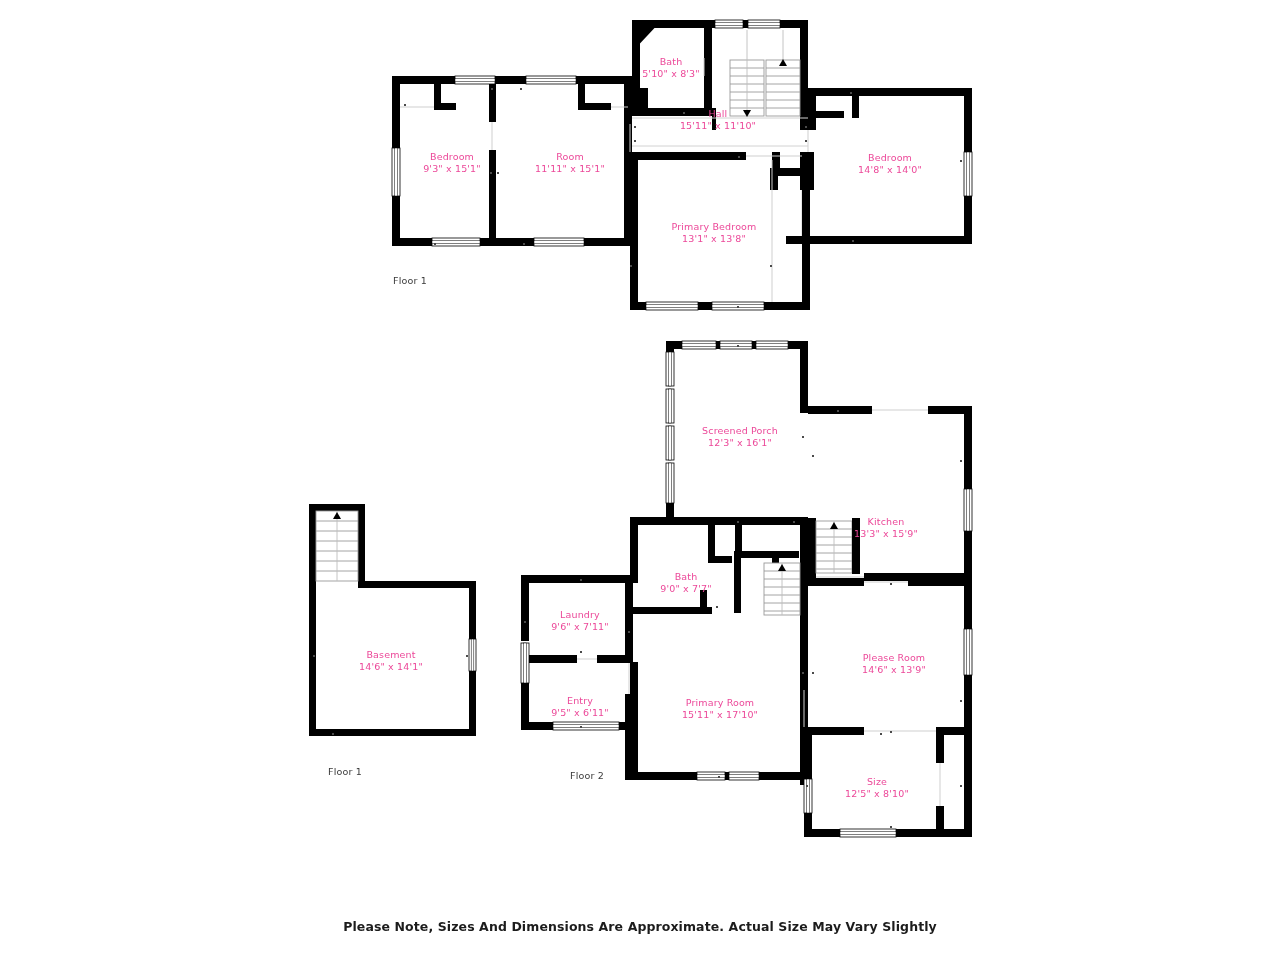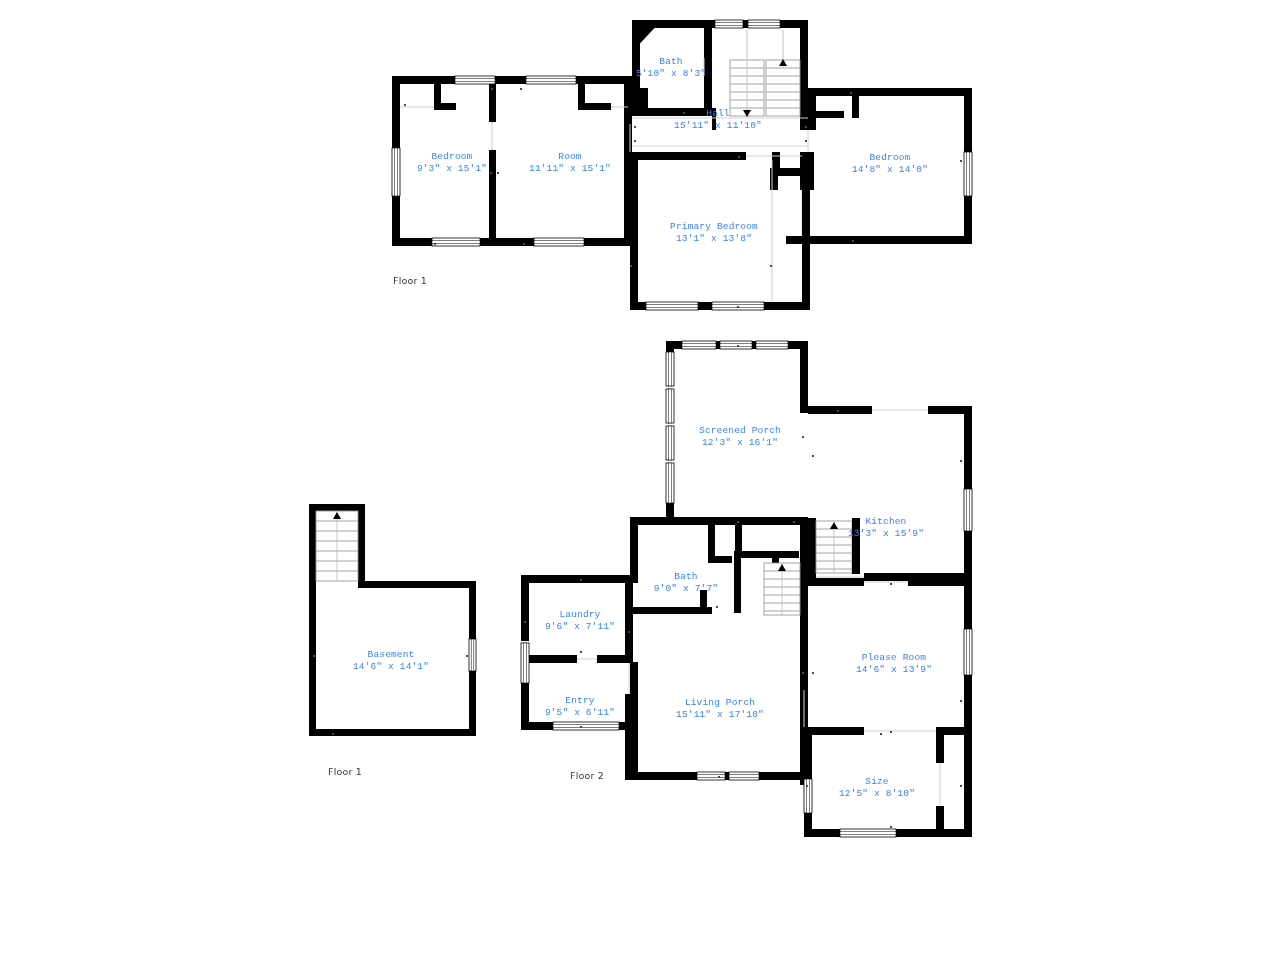--- a/index.html
+++ b/index.html
@@ -26,25 +26,24 @@
     left: 0;
     top: 0;
     width: 1280px;
     height: 960px;
   }
   
   .room-label {
     position: absolute;
     text-align: center;
     line-height: 1.22;
-    color: #3b82f6;
+    color: #ec4899;
     white-space: nowrap;
     transform: translate(-50%, -50%);
     pointer-events: none;
-    font-family: Liberation Mono, monospace;
   }
   .room-label .rl-name {
     display: block;
     font-size: 9.5px;
     letter-spacing: 0.15px;
   }
   .room-label .rl-dims {
     display: block;
     font-size: 9.5px;
     letter-spacing: 0.15px;
@@ -499,35 +498,36 @@
   </div>
   <div class="room-label" style="left:580px; top:621px;">
     <span class="rl-name">Laundry</span>
     <span class="rl-dims">9'6" x 7'11"</span>
   </div>
   <div class="room-label" style="left:580px; top:707px;">
     <span class="rl-name">Entry</span>
     <span class="rl-dims">9'5" x 6'11"</span>
   </div>
   <div class="room-label" style="left:720px; top:709px;">
-    <span class="rl-name">Living Porch</span>
+    <span class="rl-name">Primary Room</span>
     <span class="rl-dims">15'11" x 17'10"</span>
   </div>
   <div class="room-label" style="left:894px; top:664px;">
     <span class="rl-name">Please Room</span>
     <span class="rl-dims">14'6" x 13'9"</span>
   </div>
   <div class="room-label" style="left:877px; top:788px;">
     <span class="rl-name">Size</span>
     <span class="rl-dims">12'5" x 8'10"</span>
   </div>
 
   <div class="room-label" style="left:391px; top:661px;">
     <span class="rl-name">Basement</span>
     <span class="rl-dims">14'6" x 14'1"</span>
   </div>
 
   <div class="floor-label" style="left:393px; top:275px;">Floor 1</div>
   <div class="floor-label" style="left:528px; top:770px;margin-left:42px;">Floor 2</div>
   <div class="floor-label" style="left:312px; top:766px;margin-left:16px;">Floor 1</div>
 
+  <div class="footer-note" style="top:919px;">Please Note, Sizes And Dimensions Are Approximate. Actual Size May Vary Slightly</div>
 
 </div>
 
 </body></html>

